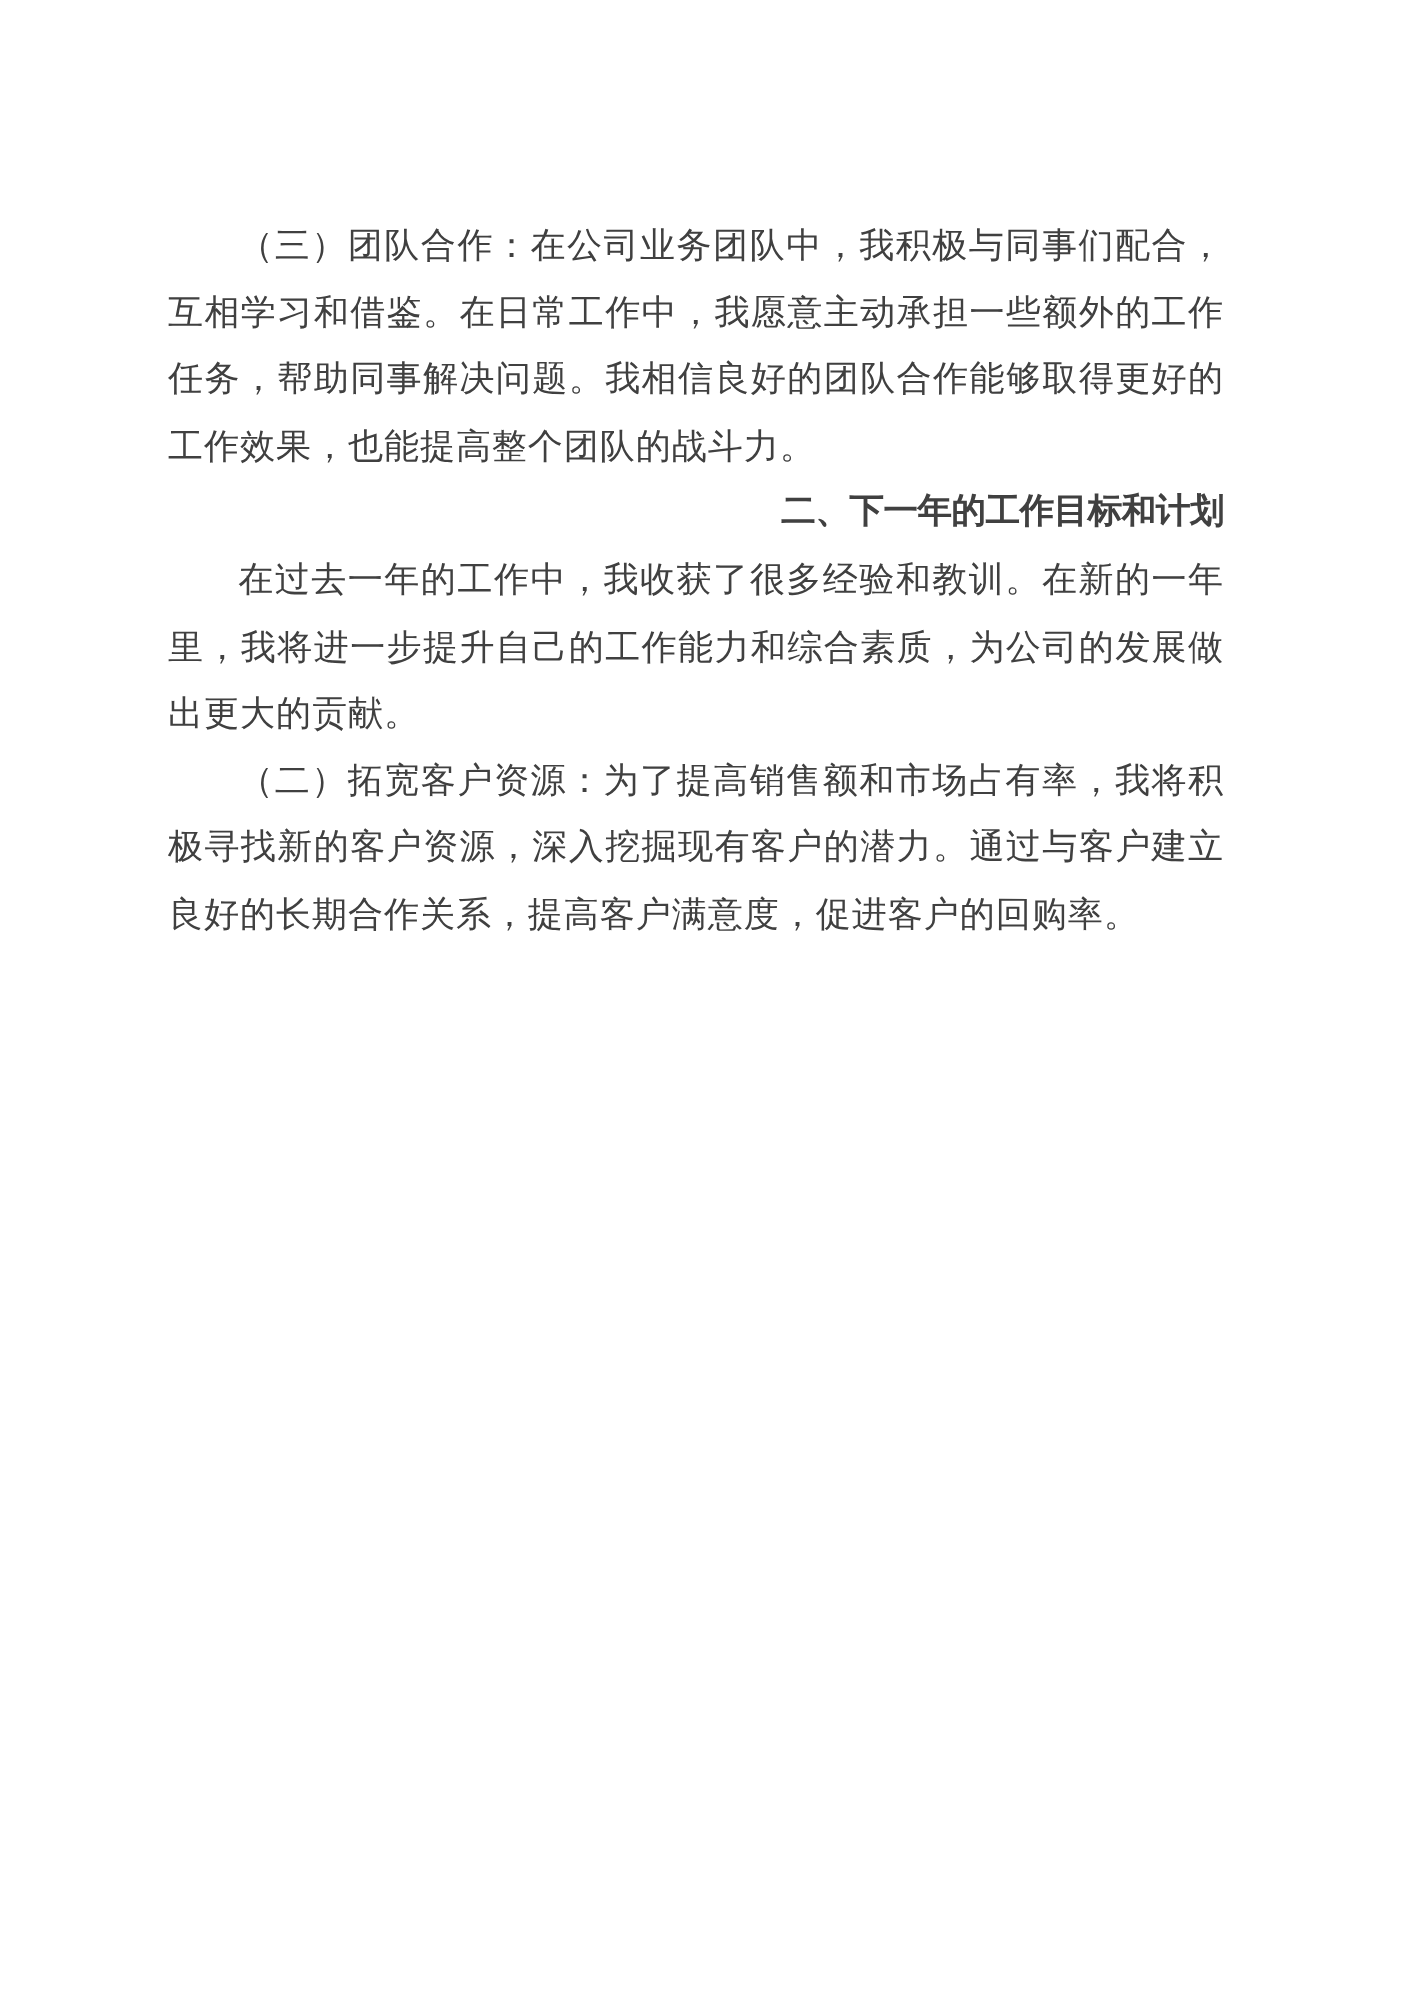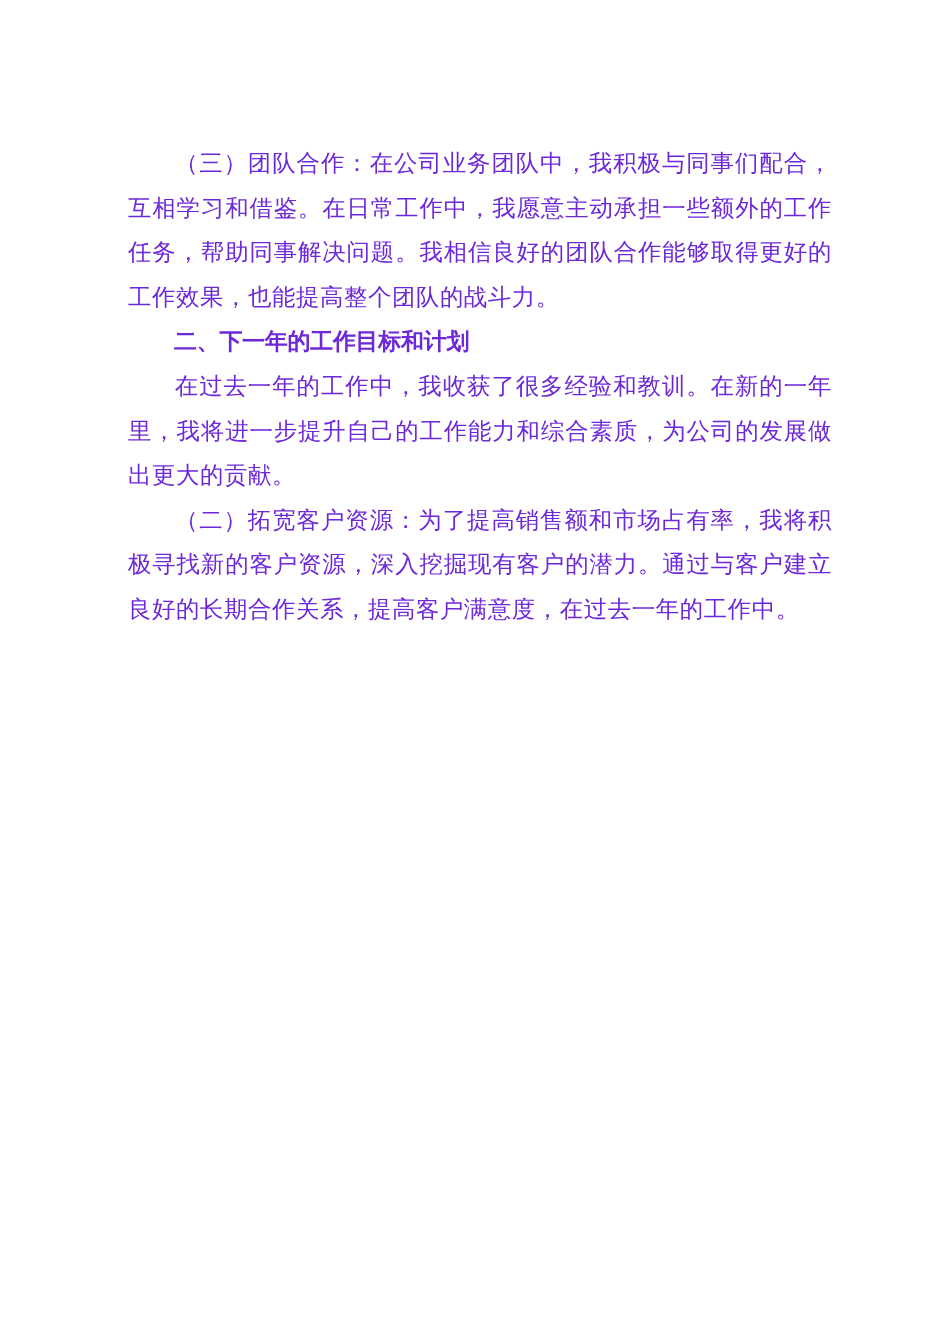--- a/index.html
+++ b/index.html
@@ -8,46 +8,47 @@
       background: #ffffff;
     }
     body {
       width: 950px;
       height: 1344px;
       position: relative;
       overflow: hidden;
     }
     .page {
       position: absolute;
-      left: 128px;
+      left: 112px;
       top: 141px;
       width: 704px;
-      color: #6d28d9;
+      color: #404040;
       font-family: "DejaVu Serif", "Liberation Serif", serif;
       font-size: 23.4px;
       line-height: 44.6px;
     }
     .para {
       margin: 0;
       text-indent: 2em;
       text-align: justify;
       text-align-last: left;
       letter-spacing: 0.6px;
       word-break: break-all;
     }
     .heading {
       margin: 0;
       text-indent: 2em;
       font-family: "DejaVu Sans", "Liberation Sans", sans-serif;
       font-weight: bold;
       font-size: 23px;
       letter-spacing: -0.3px;
+      text-align: right;
     }
   </style>
 </head>
 <body>
 
 <div class="page">
   <p class="para">（三）团队合作：在公司业务团队中，我积极与同事们配合，互相学习和借鉴。在日常工作中，我愿意主动承担一些额外的工作任务，帮助同事解决问题。我相信良好的团队合作能够取得更好的工作效果，也能提高整个团队的战斗力。</p>
   <p class="heading">二、下一年的工作目标和计划</p>
   <p class="para">在过去一年的工作中，我收获了很多经验和教训。在新的一年里，我将进一步提升自己的工作能力和综合素质，为公司的发展做出更大的贡献。</p>
-  <p class="para">（二）拓宽客户资源：为了提高销售额和市场占有率，我将积极寻找新的客户资源，深入挖掘现有客户的潜力。通过与客户建立良好的长期合作关系，提高客户满意度，在过去一年的工作中。</p>
+  <p class="para">（二）拓宽客户资源：为了提高销售额和市场占有率，我将积极寻找新的客户资源，深入挖掘现有客户的潜力。通过与客户建立良好的长期合作关系，提高客户满意度，促进客户的回购率。</p>
 </div>
 
 </body></html>

